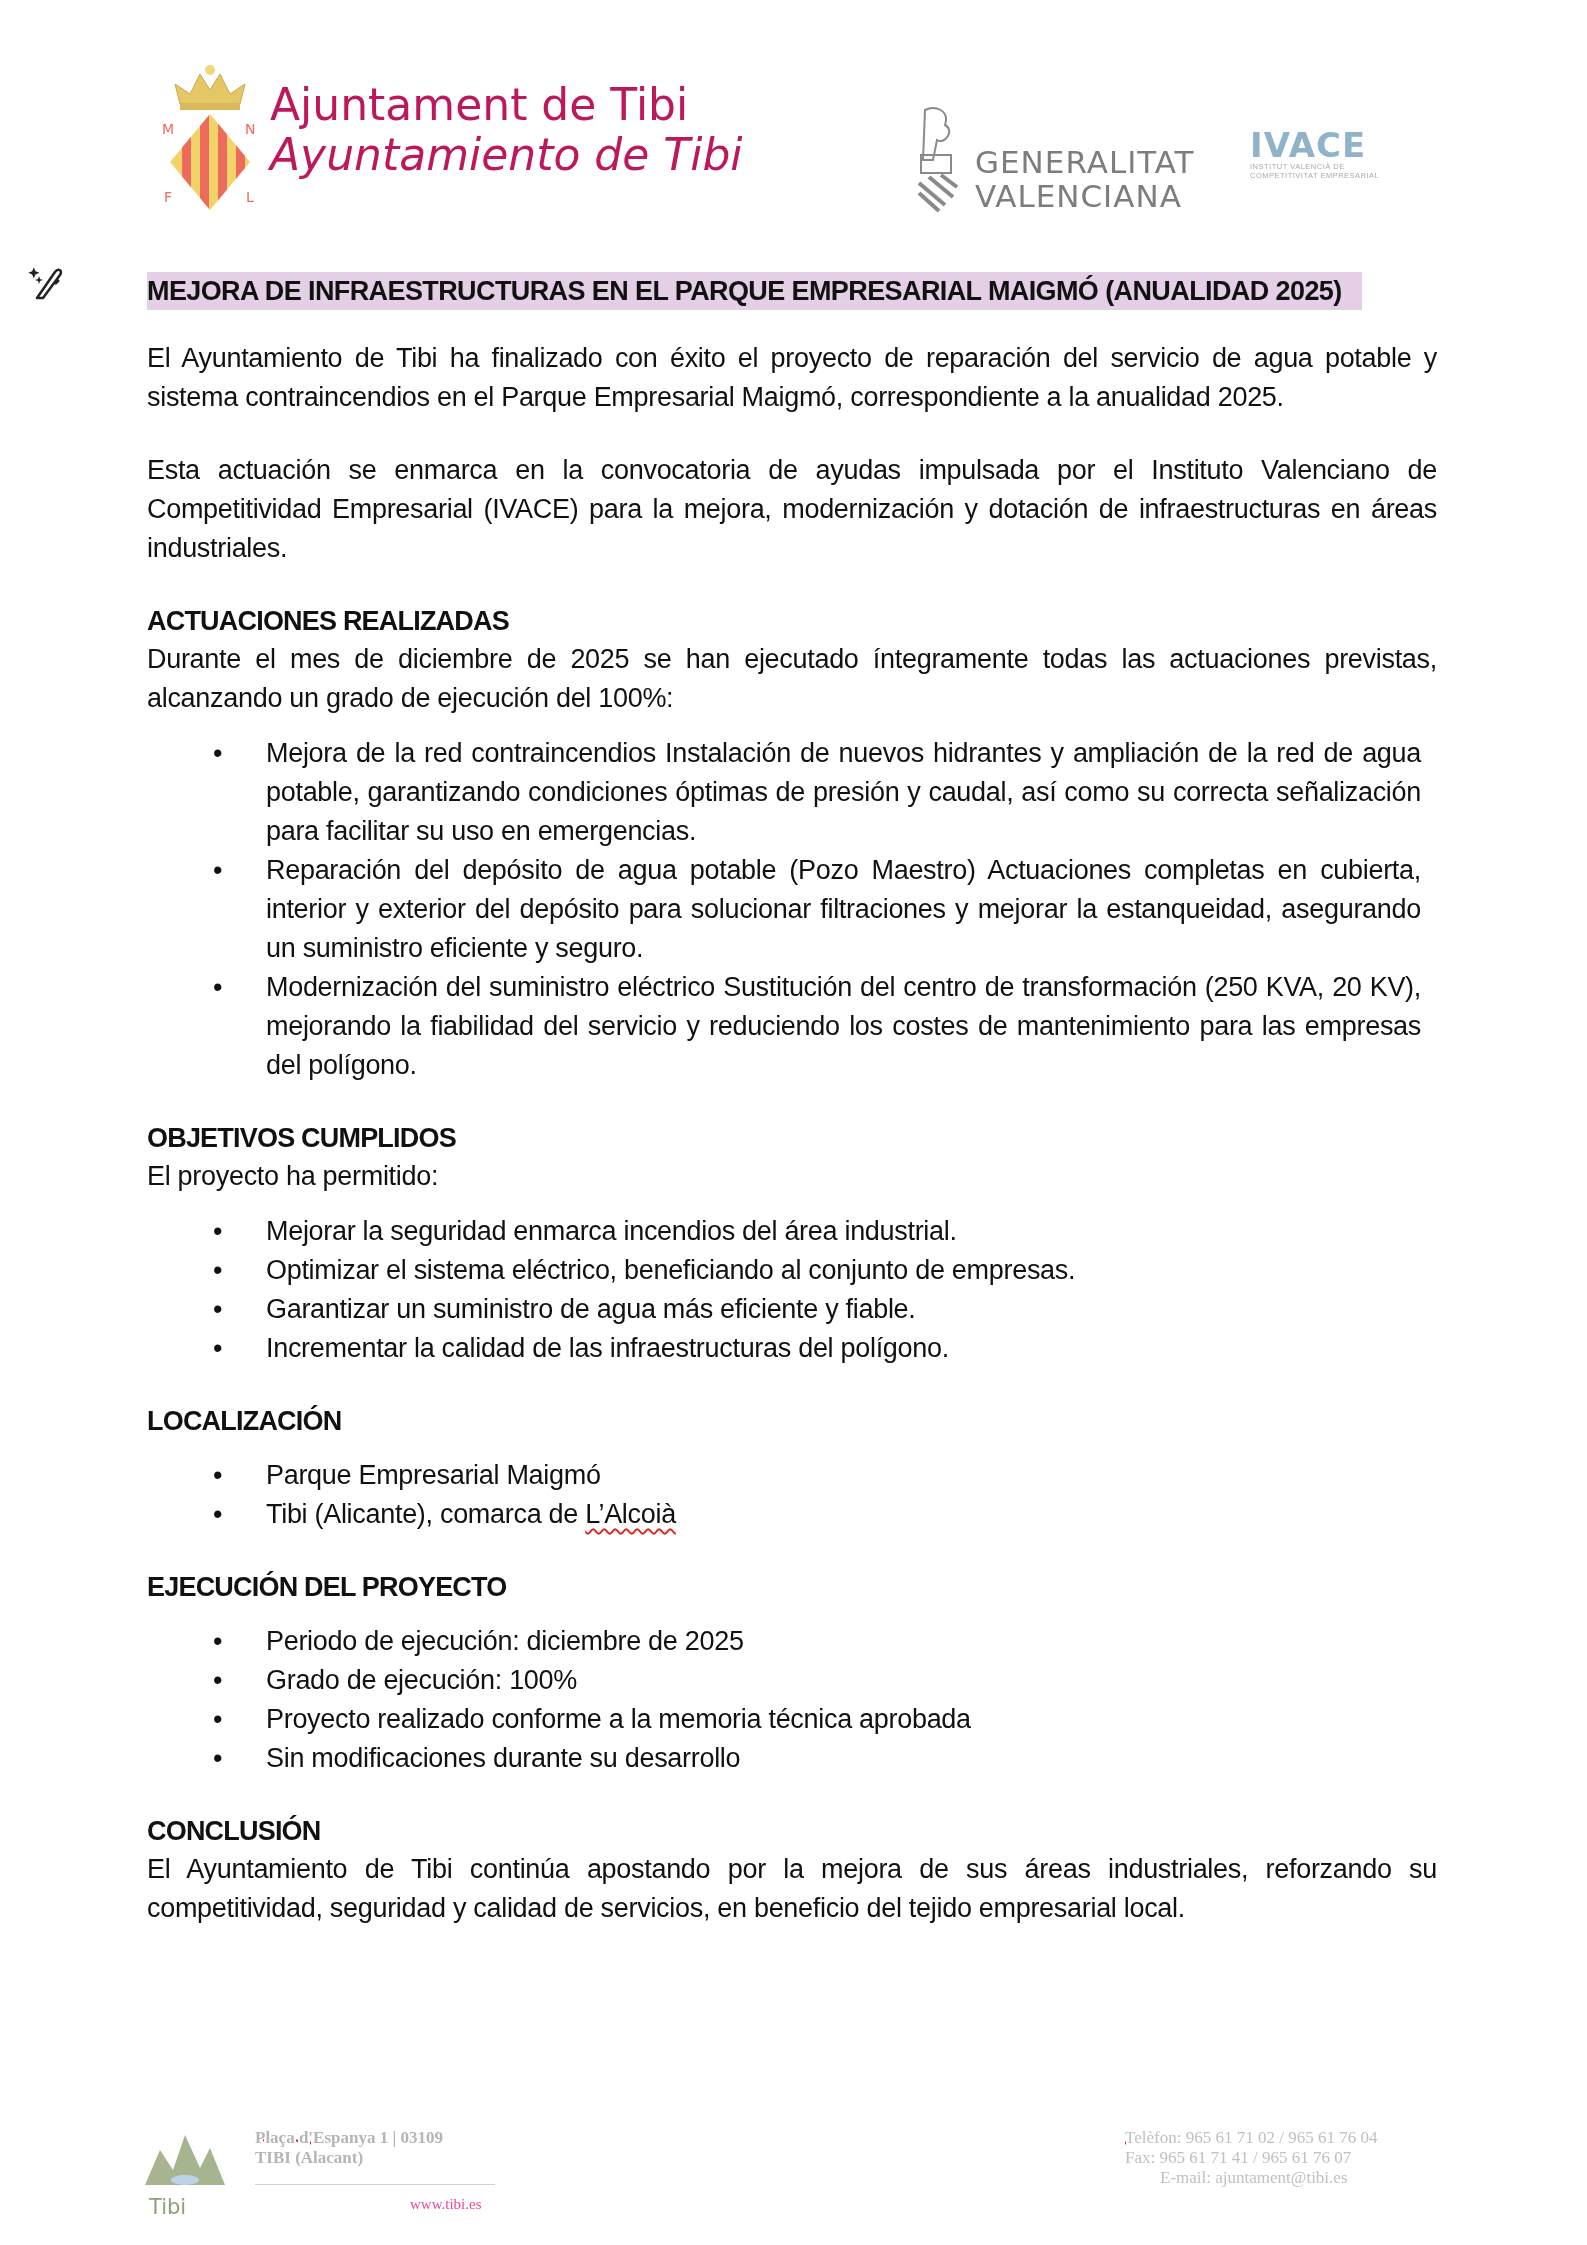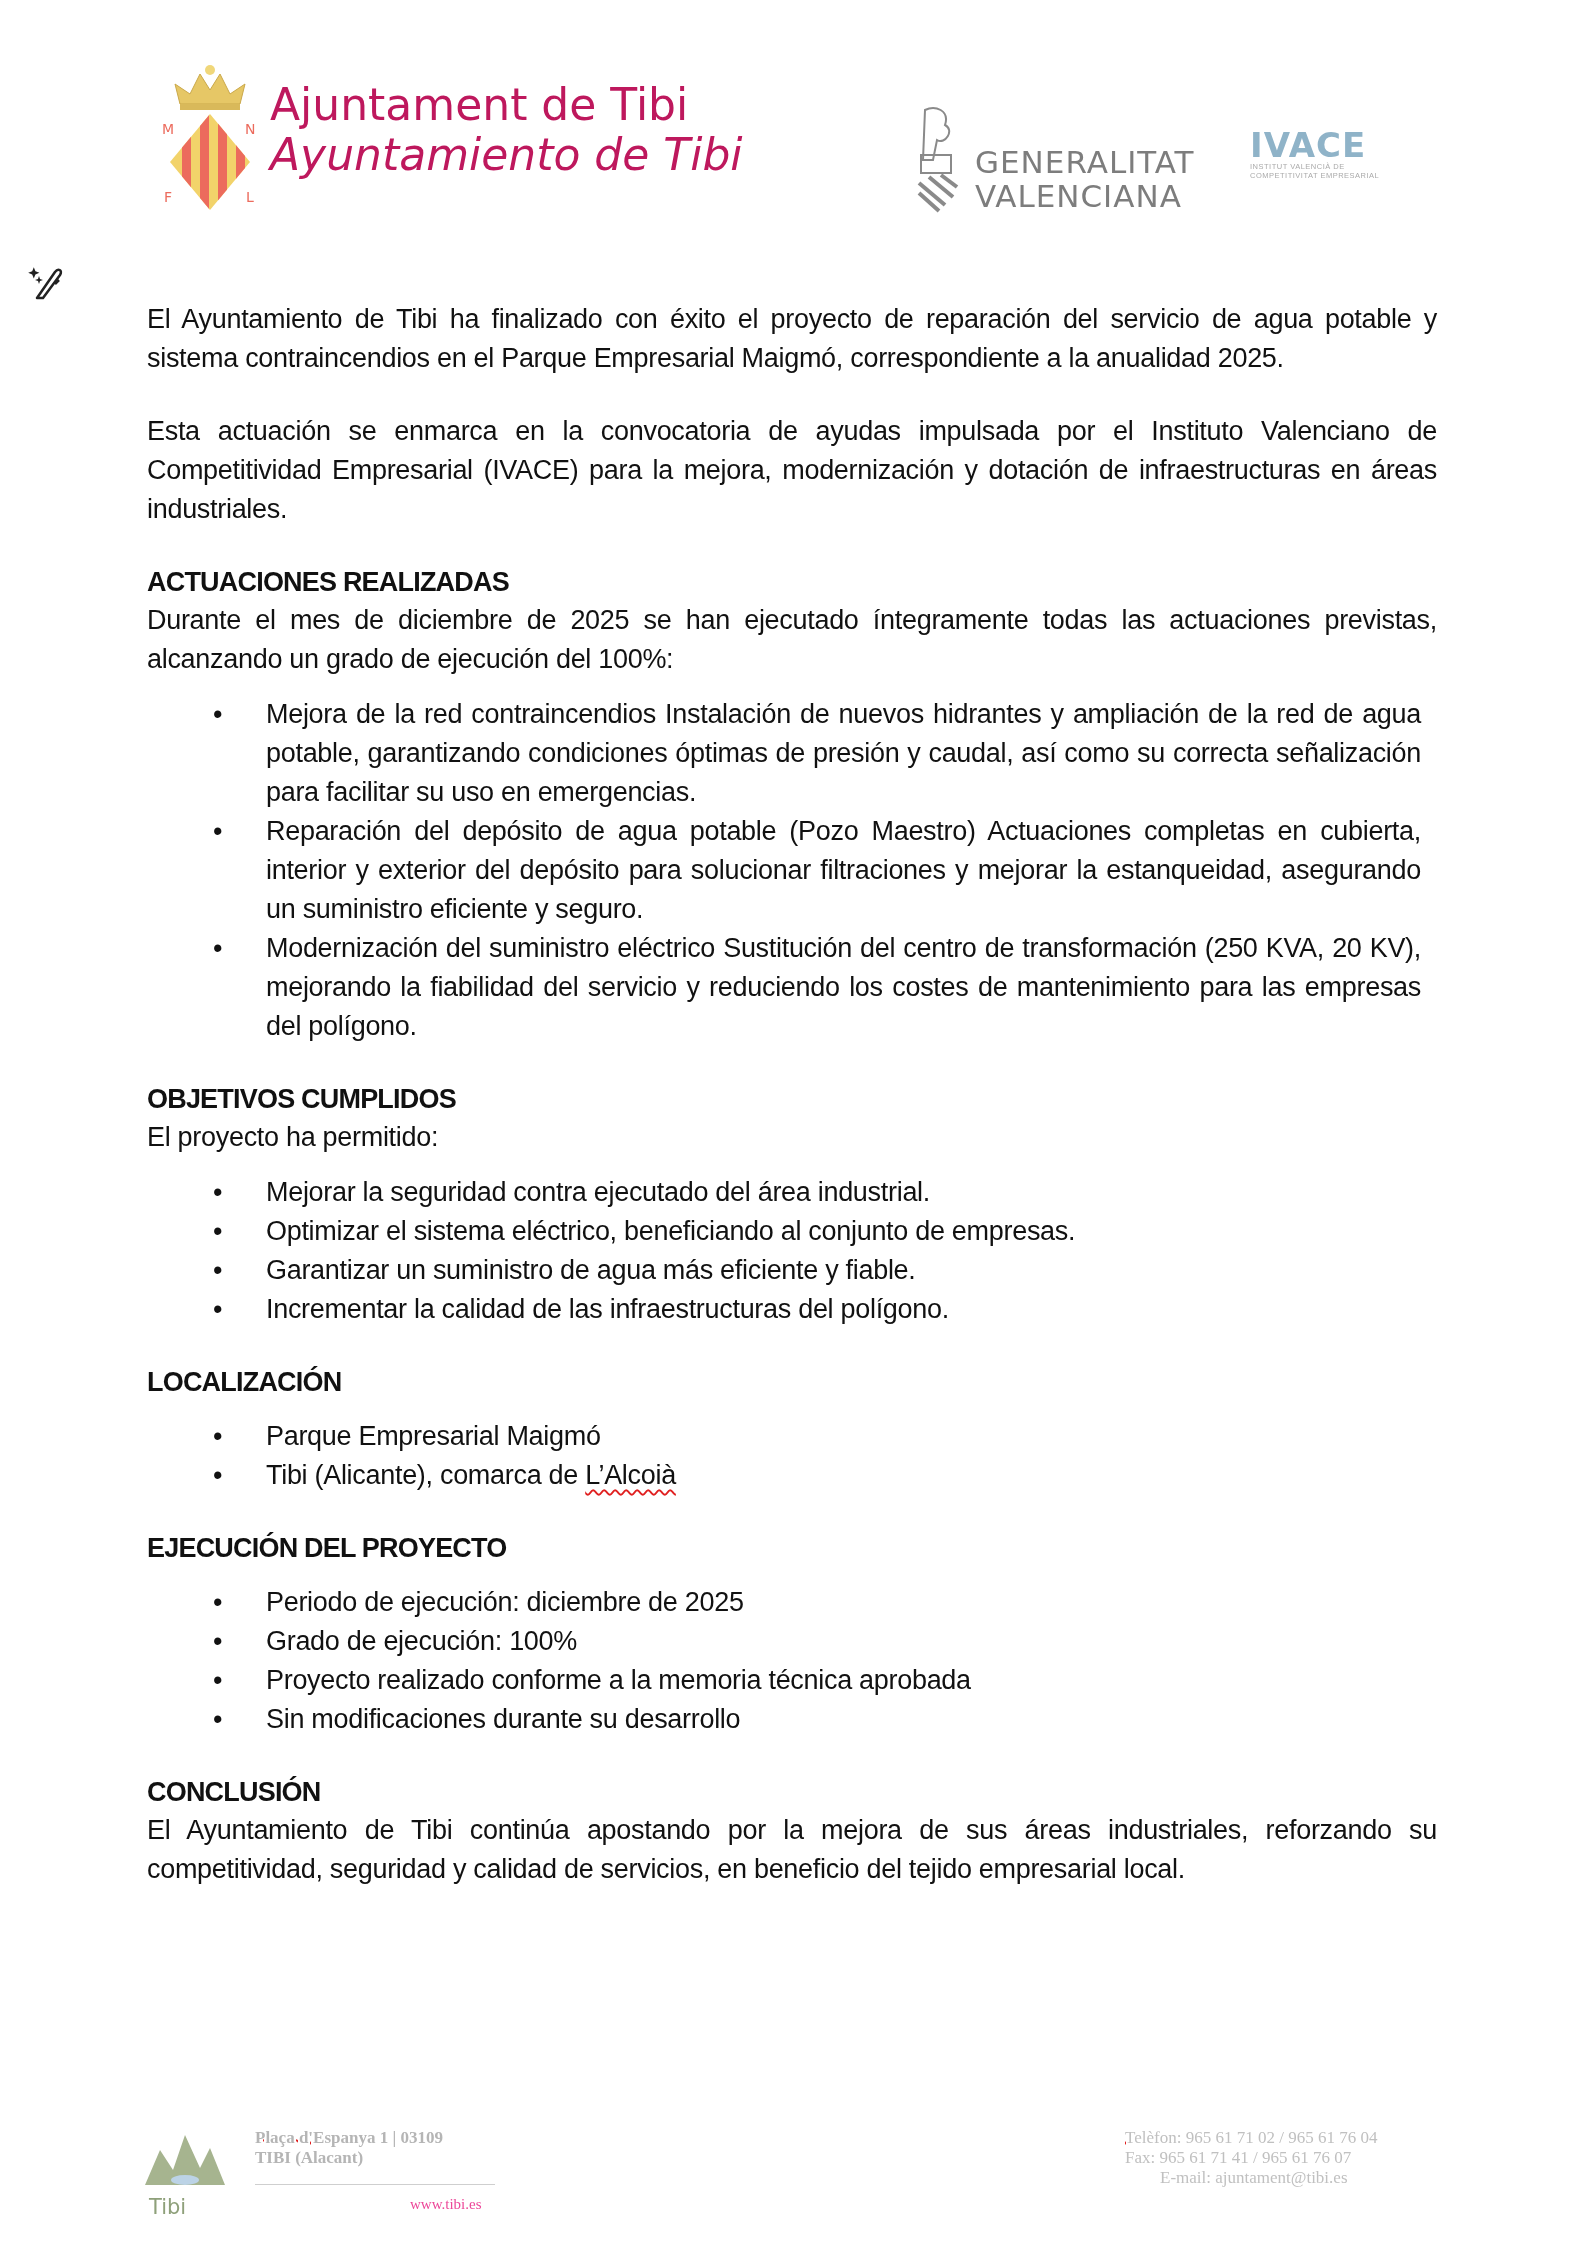--- a/index.html
+++ b/index.html
@@ -100,38 +100,39 @@
 <div class="abs pen-icon">
   <svg width="42" height="42" viewBox="0 0 42 42">
     <path d="M6 4 L8 9 L13 11 L8 13 L6 18 L4 13 L-1 11 L4 9 Z" fill="#222" transform="translate(4,2) scale(0.8)"></path>
     <path d="M14 14 L15 17 L18 18 L15 19 L14 22 L13 19 L10 18 L13 17 Z" fill="#222"></path>
     <path d="M12 36 L30 10 C33 6 38 8 35 13 L18 36 Z" fill="none" stroke="#222" stroke-width="2.5" stroke-linejoin="round"></path>
     <path d="M30 22 L34 18" stroke="#222" stroke-width="2.5"></path>
   </svg>
 </div>
 
 <div class="abs doc">
+  <div class="title">MEJORA DE INFRAESTRUCTURAS EN EL PARQUE EMPRESARIAL MAIGMÓ (ANUALIDAD 2025)</div>
 
   <p class="para1">El Ayuntamiento de Tibi ha finalizado con éxito el proyecto de reparación del servicio de agua potable y sistema contraincendios en el Parque Empresarial Maigmó, correspondiente a la anualidad 2025.</p>
   <p class="para2">Esta actuación se enmarca en la convocatoria de ayudas impulsada por el Instituto Valenciano de Competitividad Empresarial (IVACE) para la mejora, modernización y dotación de infraestructuras en áreas industriales.</p>
 
   
   <h2>ACTUACIONES REALIZADAS</h2>
   <p>Durante el mes de diciembre de 2025 se han ejecutado íntegramente todas las actuaciones previstas, alcanzando un grado de ejecución del 100%:</p>
   <ul>
     <li>Mejora de la red contraincendios Instalación de nuevos hidrantes y ampliación de la red de agua potable, garantizando condiciones óptimas de presión y caudal, así como su correcta señalización para facilitar su uso en emergencias.</li>
     <li>Reparación del depósito de agua potable (Pozo Maestro) Actuaciones completas en cubierta, interior y exterior del depósito para solucionar filtraciones y mejorar la estanqueidad, asegurando un suministro eficiente y seguro.</li>
     <li>Modernización del suministro eléctrico Sustitución del centro de transformación (250 KVA, 20 KV), mejorando la fiabilidad del servicio y reduciendo los costes de mantenimiento para las empresas del polígono.</li>
   </ul>
 
   
   <h2>OBJETIVOS CUMPLIDOS</h2>
   <p>El proyecto ha permitido:</p>
   <ul class="bullets-tight">
-    <li>Mejorar la seguridad contra ejecutado del área industrial.</li>
+    <li>Mejorar la seguridad enmarca incendios del área industrial.</li>
     <li>Optimizar el sistema eléctrico, beneficiando al conjunto de empresas.</li>
     <li>Garantizar un suministro de agua más eficiente y fiable.</li>
     <li>Incrementar la calidad de las infraestructuras del polígono.</li>
   </ul>
 
   
   <h2>LOCALIZACIÓN</h2>
   <ul>
     <li>Parque Empresarial Maigmó</li>
     <li><span>Tibi (Alicante), comarca de </span><span class="spell">L’Alcoià</span></li>

